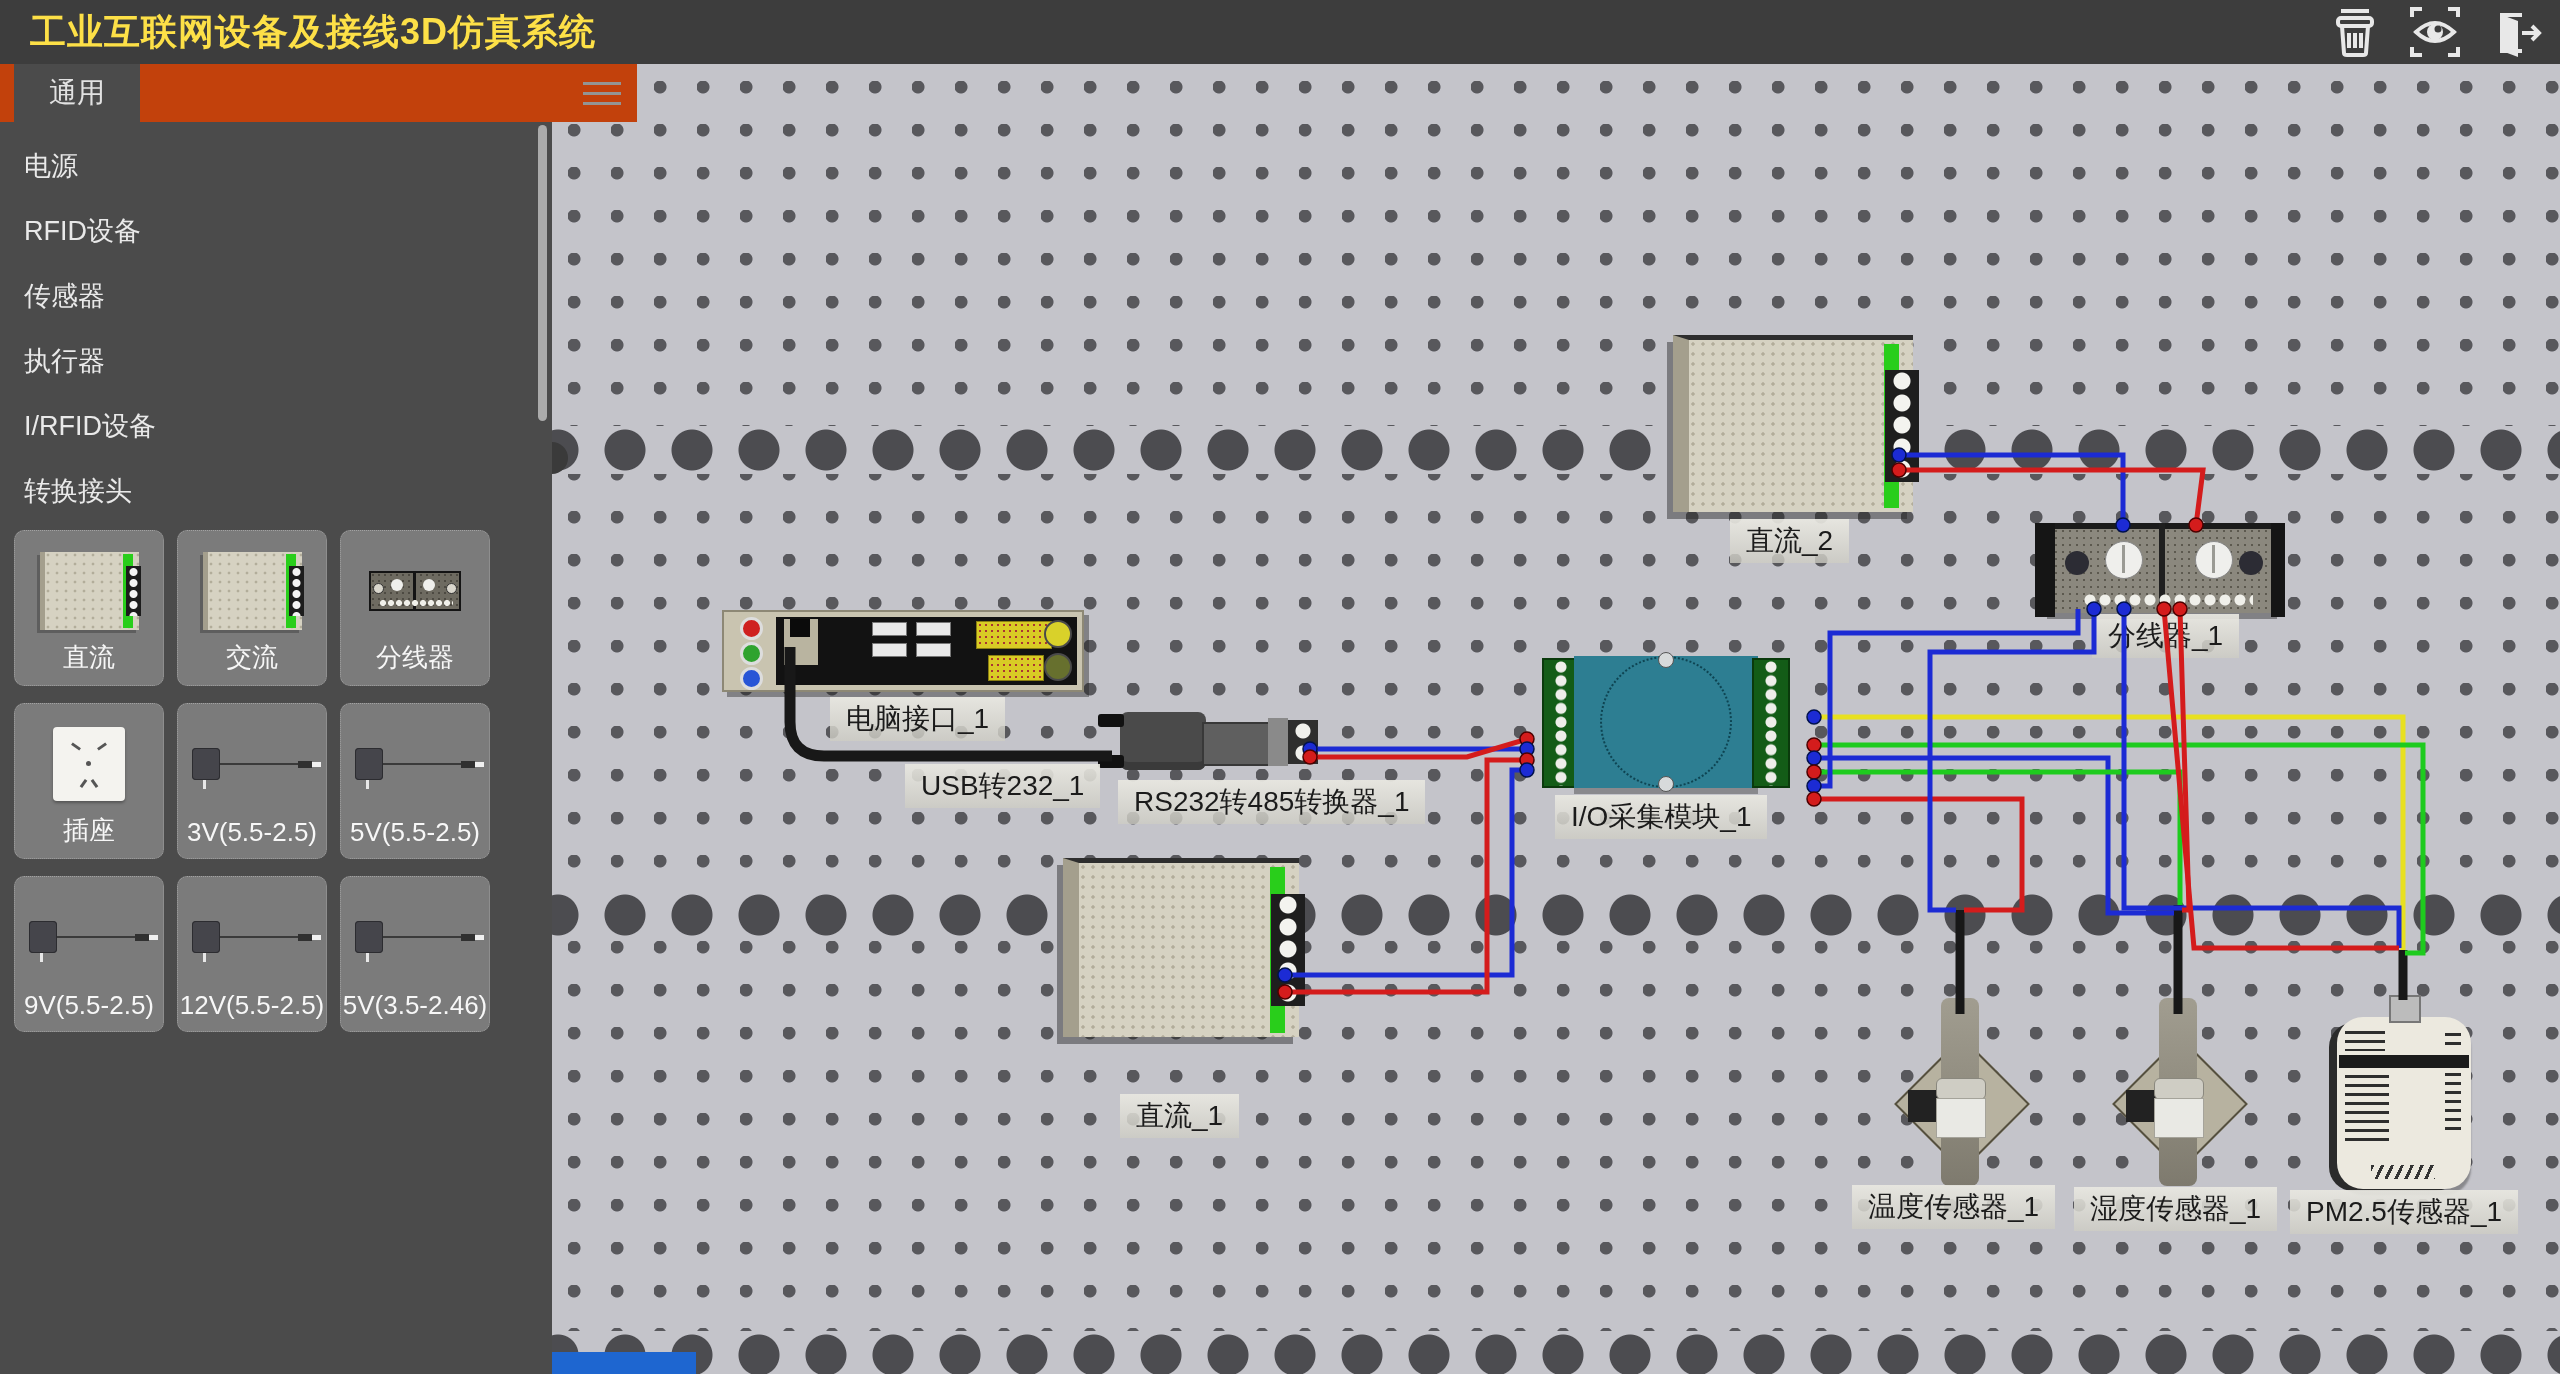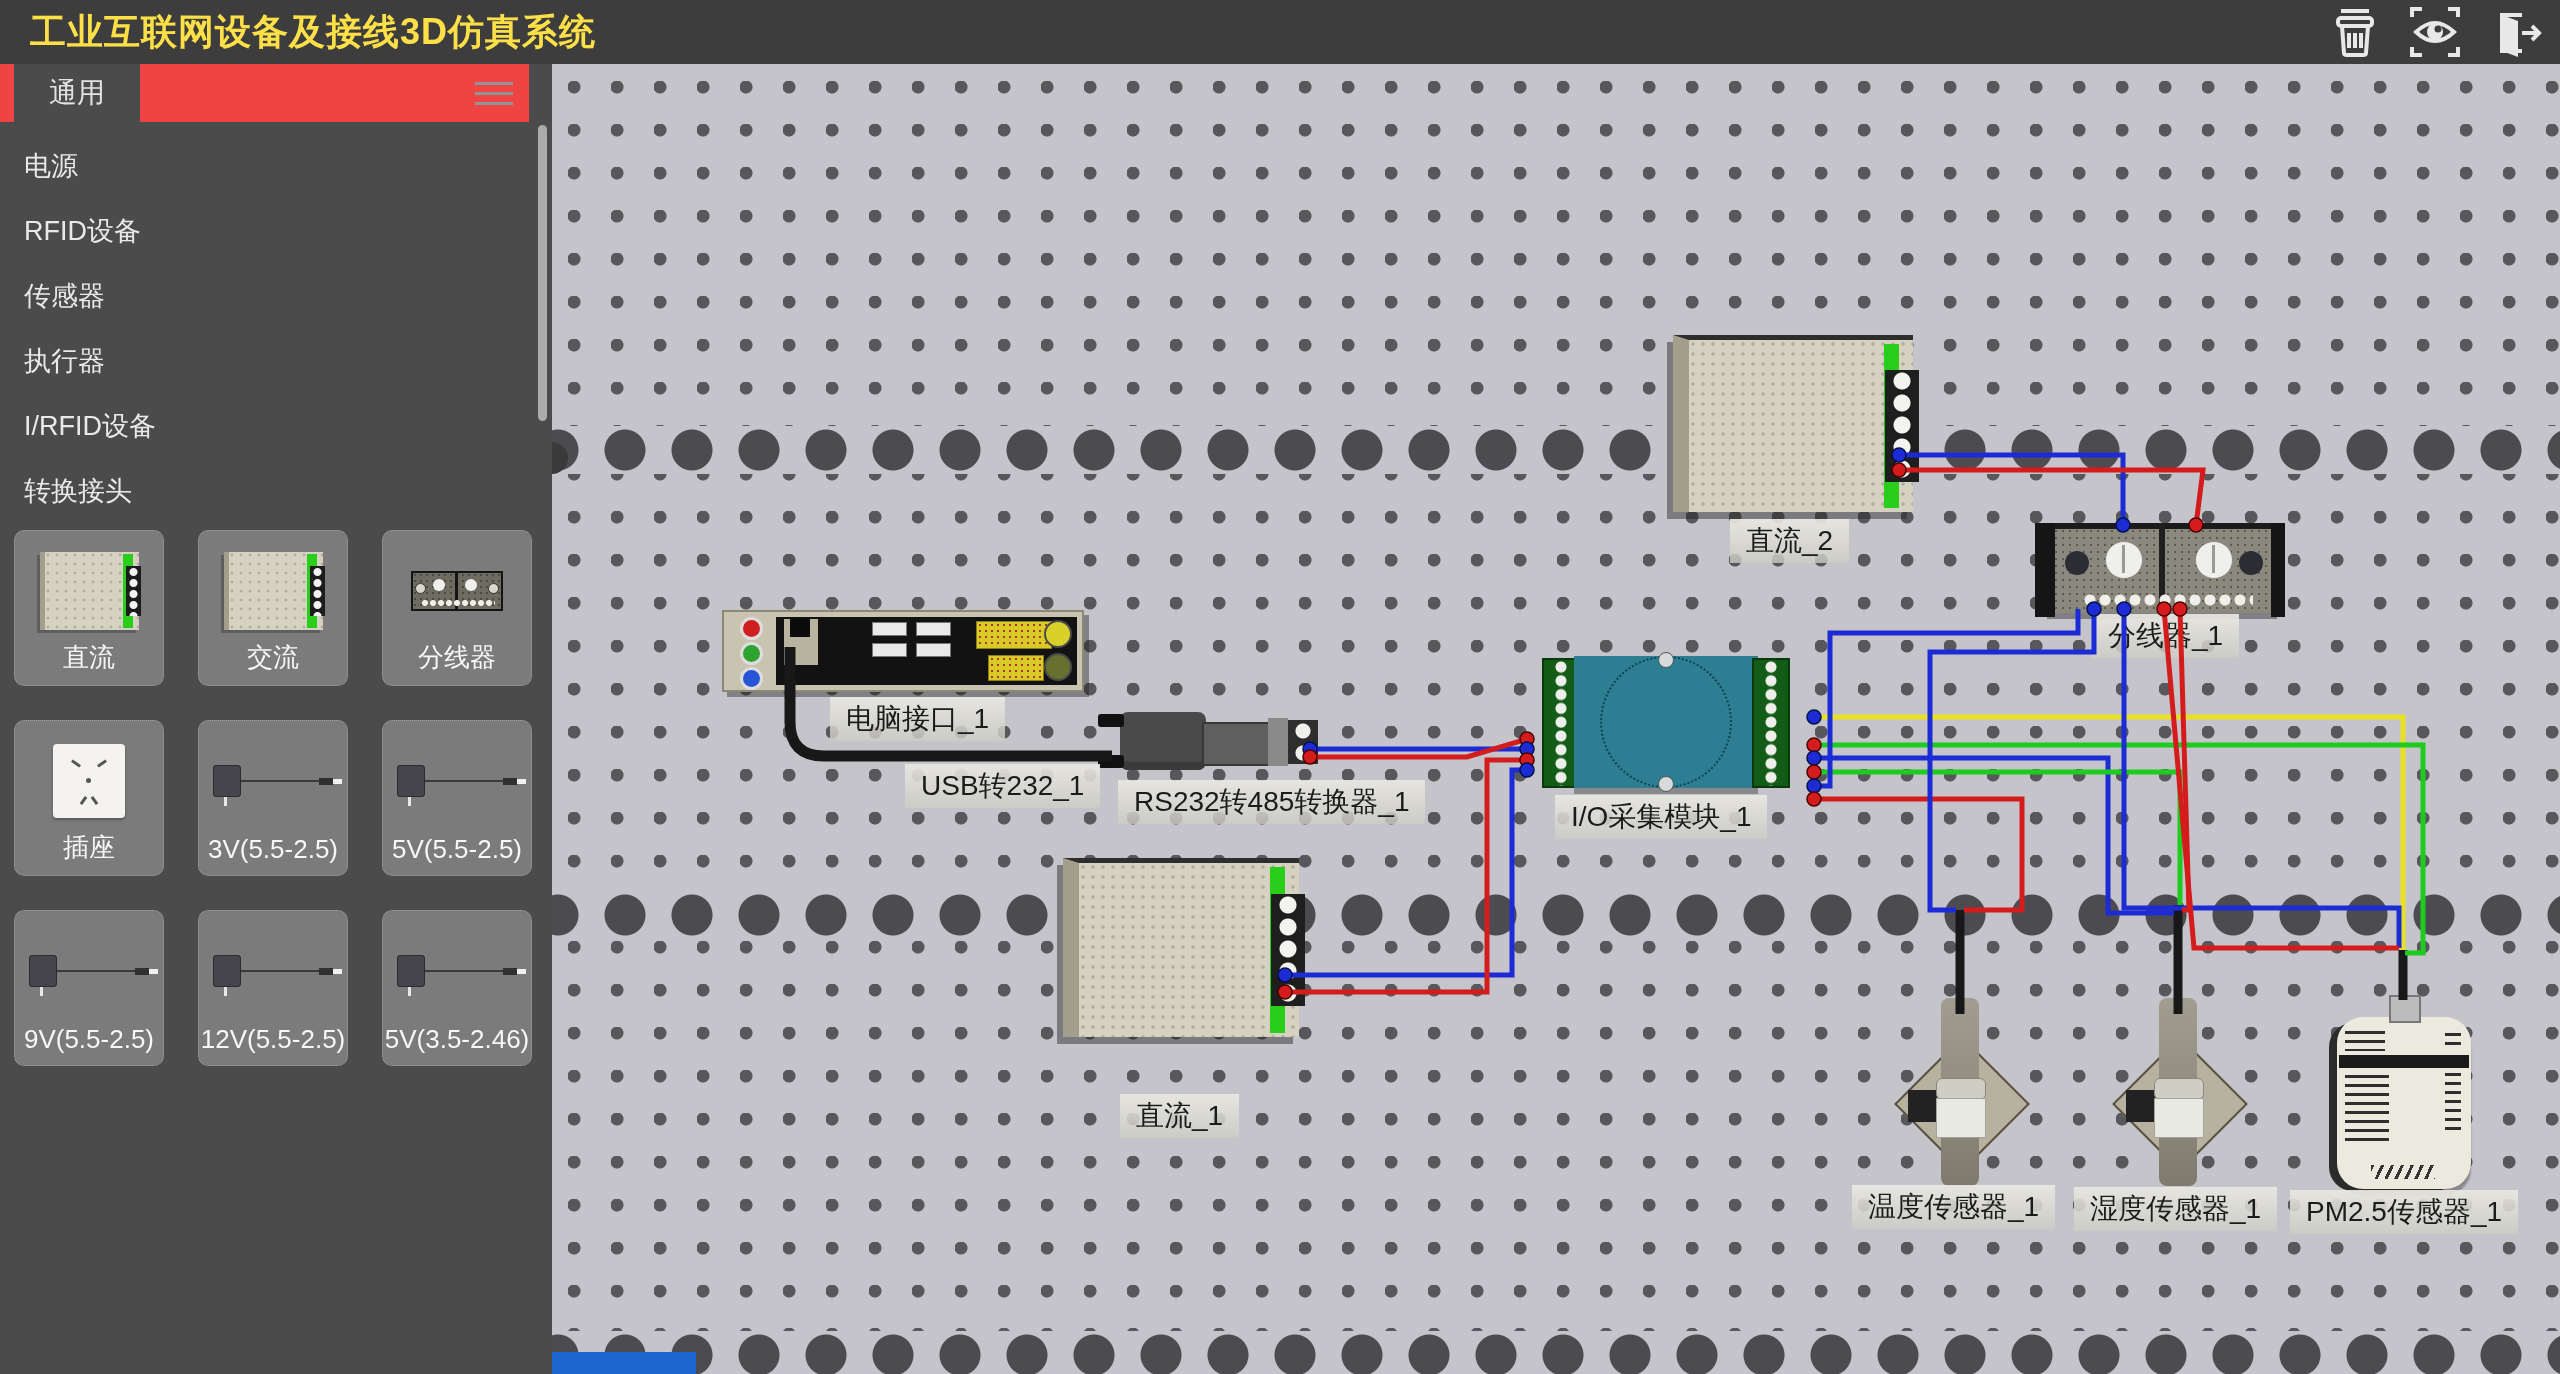--- a/index.html
+++ b/index.html
@@ -9,31 +9,31 @@
   
   .header{position:absolute;left:0;top:0;width:2560px;height:64px;background:#3d3d3d;z-index:40;}
   .header .title{position:absolute;left:30px;top:0;line-height:64px;font-size:36px;font-weight:bold;
        color:#fde047;letter-spacing:1px;}
   .hicons{position:absolute;right:18px;top:5px;display:flex;gap:26px;}
   .hicon{width:54px;height:54px;cursor:pointer;}
   .hicon svg{width:54px;height:54px;}
 
   
   .sidebar{position:absolute;left:0;top:64px;width:552px;height:1310px;background:#4b4b4b;z-index:30;}
-  .side-topstrip{position:absolute;left:0;top:0;width:512px;height:58px;background:#ef4444;padding-left:17px;}
+  .side-topstrip{position:absolute;left:0;top:0;width:637px;height:58px;background:#c2410c;}
   .side-tab{position:absolute;left:14px;top:0;width:126px;height:58px;background:#4b4b4b;
        color:#e2e2e2;font-size:28px;text-align:center;line-height:58px;}
   .hamburger{position:absolute;right:16px;top:18px;width:38px;height:24px;cursor:pointer;}
   .hamburger i{display:block;height:3px;background:#949494;margin-bottom:7px;}
   .menu{position:absolute;left:0;top:70px;width:552px;}
   .menu-item{height:65px;line-height:65px;padding-left:24px;font-size:27px;color:#e9e9e9;cursor:pointer;}
   .side-scroll{position:absolute;right:5px;top:61px;width:9px;height:296px;background:#ababab;border-radius:5px;}
 
   .tiles{position:absolute;left:14px;top:466px;display:grid;grid-template-columns:150px 150px 150px;
-       grid-auto-rows:156px;column-gap:13px;row-gap:17px;gap:34px;}
+       grid-auto-rows:156px;column-gap:13px;row-gap:17px;}
   .tile{position:relative;background:#7b7b7b;border:1px dotted #a2a2a2;border-radius:10px;cursor:pointer;}
   .tile .tlabel{position:absolute;left:0;right:0;bottom:10px;text-align:center;font-size:26px;color:#f7f7f7;}
   .tile .gfx{position:absolute;left:0;right:0;top:8px;height:104px;display:flex;align-items:center;justify-content:center;}
 
   
   .mini-dc{position:relative;width:94px;height:78px;background:#d6d2c2;
        background-image:radial-gradient(circle 1.2px at 3px 3px,#b2ad9a 1.2px,transparent 1.7px);
        background-size:9px 9px;border-left:5px solid #a49f8d;box-shadow:-3px 3px 0 rgba(40,40,40,.35);}
   .mini-dc .md-green{position:absolute;right:6px;top:2px;bottom:2px;width:10px;background:#29ce1b;}
   .mini-dc .md-term{position:absolute;right:-2px;top:14px;width:15px;height:50px;background:#1c1c1c;

